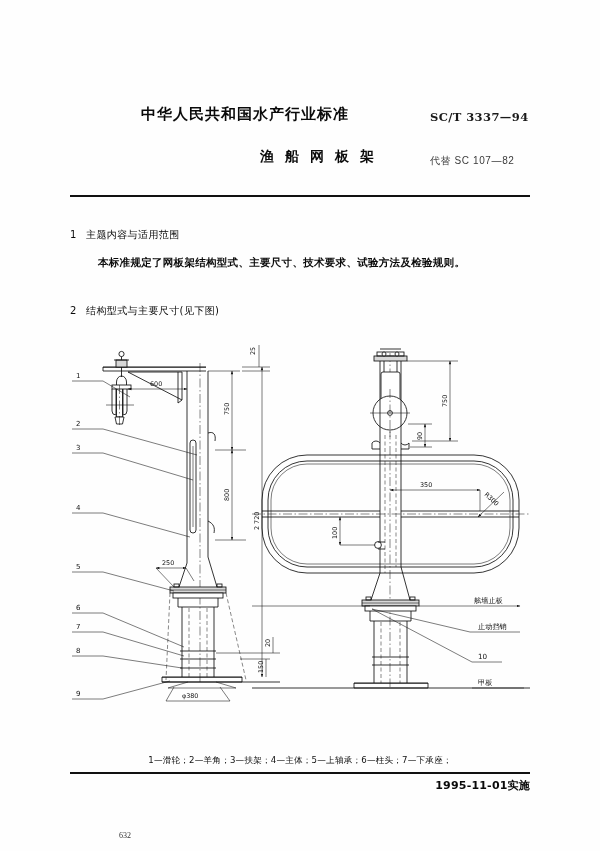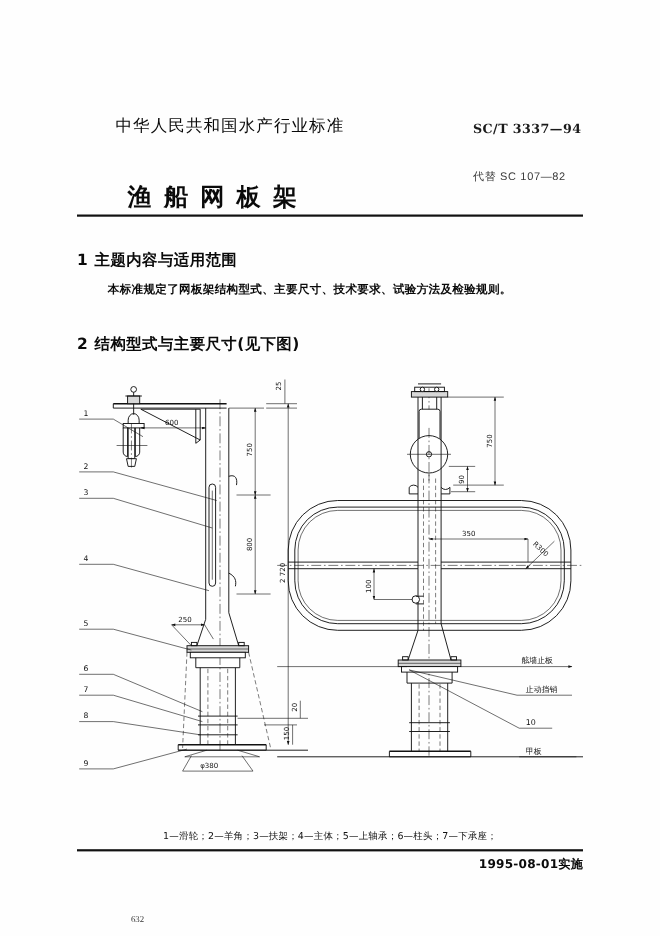--- a/index.html
+++ b/index.html
@@ -23,42 +23,43 @@
     height: 851px;
     background: #fefefe;
   }
 
   
   .hdr-title-main {
     position: absolute;
     left: 105px;
     top: 105px;
     width: 280px;
+    text-align: center;
     font-size: 15px;
-    font-weight: normal;
+    font-weight: bold;
     letter-spacing: 1px;
     font-family: "DejaVu Sans", "Liberation Sans", sans-serif;
   }
   .hdr-std-no {
     position: absolute;
     left: 430px;
     top: 110px;
     font-size: 11.5px;
     font-weight: bold;
     font-family: "DejaVu Serif", "Liberation Serif", serif;
     letter-spacing: 0.4px;
     color: #1a1a1a;
   }
   .hdr-title-doc {
     position: absolute;
     left: 105px;
-    top: 164px;
+    top: 148px;
     width: 280px;
-    text-align: left;
-    font-size: 22px;
+    text-align: right;
+    font-size: 14px;
     font-weight: bold;
     letter-spacing: 11px;
     text-indent: 11px;
   }
   .hdr-replaces {
     position: absolute;
     left: 430px;
     top: 154px;
     font-size: 10px;
     color: #3a3a3a;
@@ -70,22 +71,22 @@
     left: 70px;
     top: 195px;
     width: 460px;
     height: 2px;
     background: #111;
   }
 
   
   .clause {
     position: absolute;
-    font-size: 14px;
-    font-weight: bold;
+    font-size: 10px;
+    font-weight: normal;
     letter-spacing: 0.4px;
     white-space: nowrap;
   }
   .clause .num {
     display: inline-block;
     width: 16px;
   }
   .para {
     position: absolute;
     font-size: 10.5px;
@@ -509,16 +510,16 @@
           <path class="lnT" d="M180,363 L232,363"></path>
           <text class="anno" x="186" y="360">甲板</text>
         </g>
       </g>
     </svg>
   </div>
 
   <div class="legend legend-1">1—滑轮；2—羊角；3—扶架；4—主体；5—上轴承；6—柱头；7—下承座；</div>
 
   <div class="rule-bot"></div>
-  <div class="foot-right">1995-08-01实施</div>
+  <div class="foot-right">1995-11-01实施</div>
   <div class="page-no">632</div>
 
 </div>
 
 </body></html>

